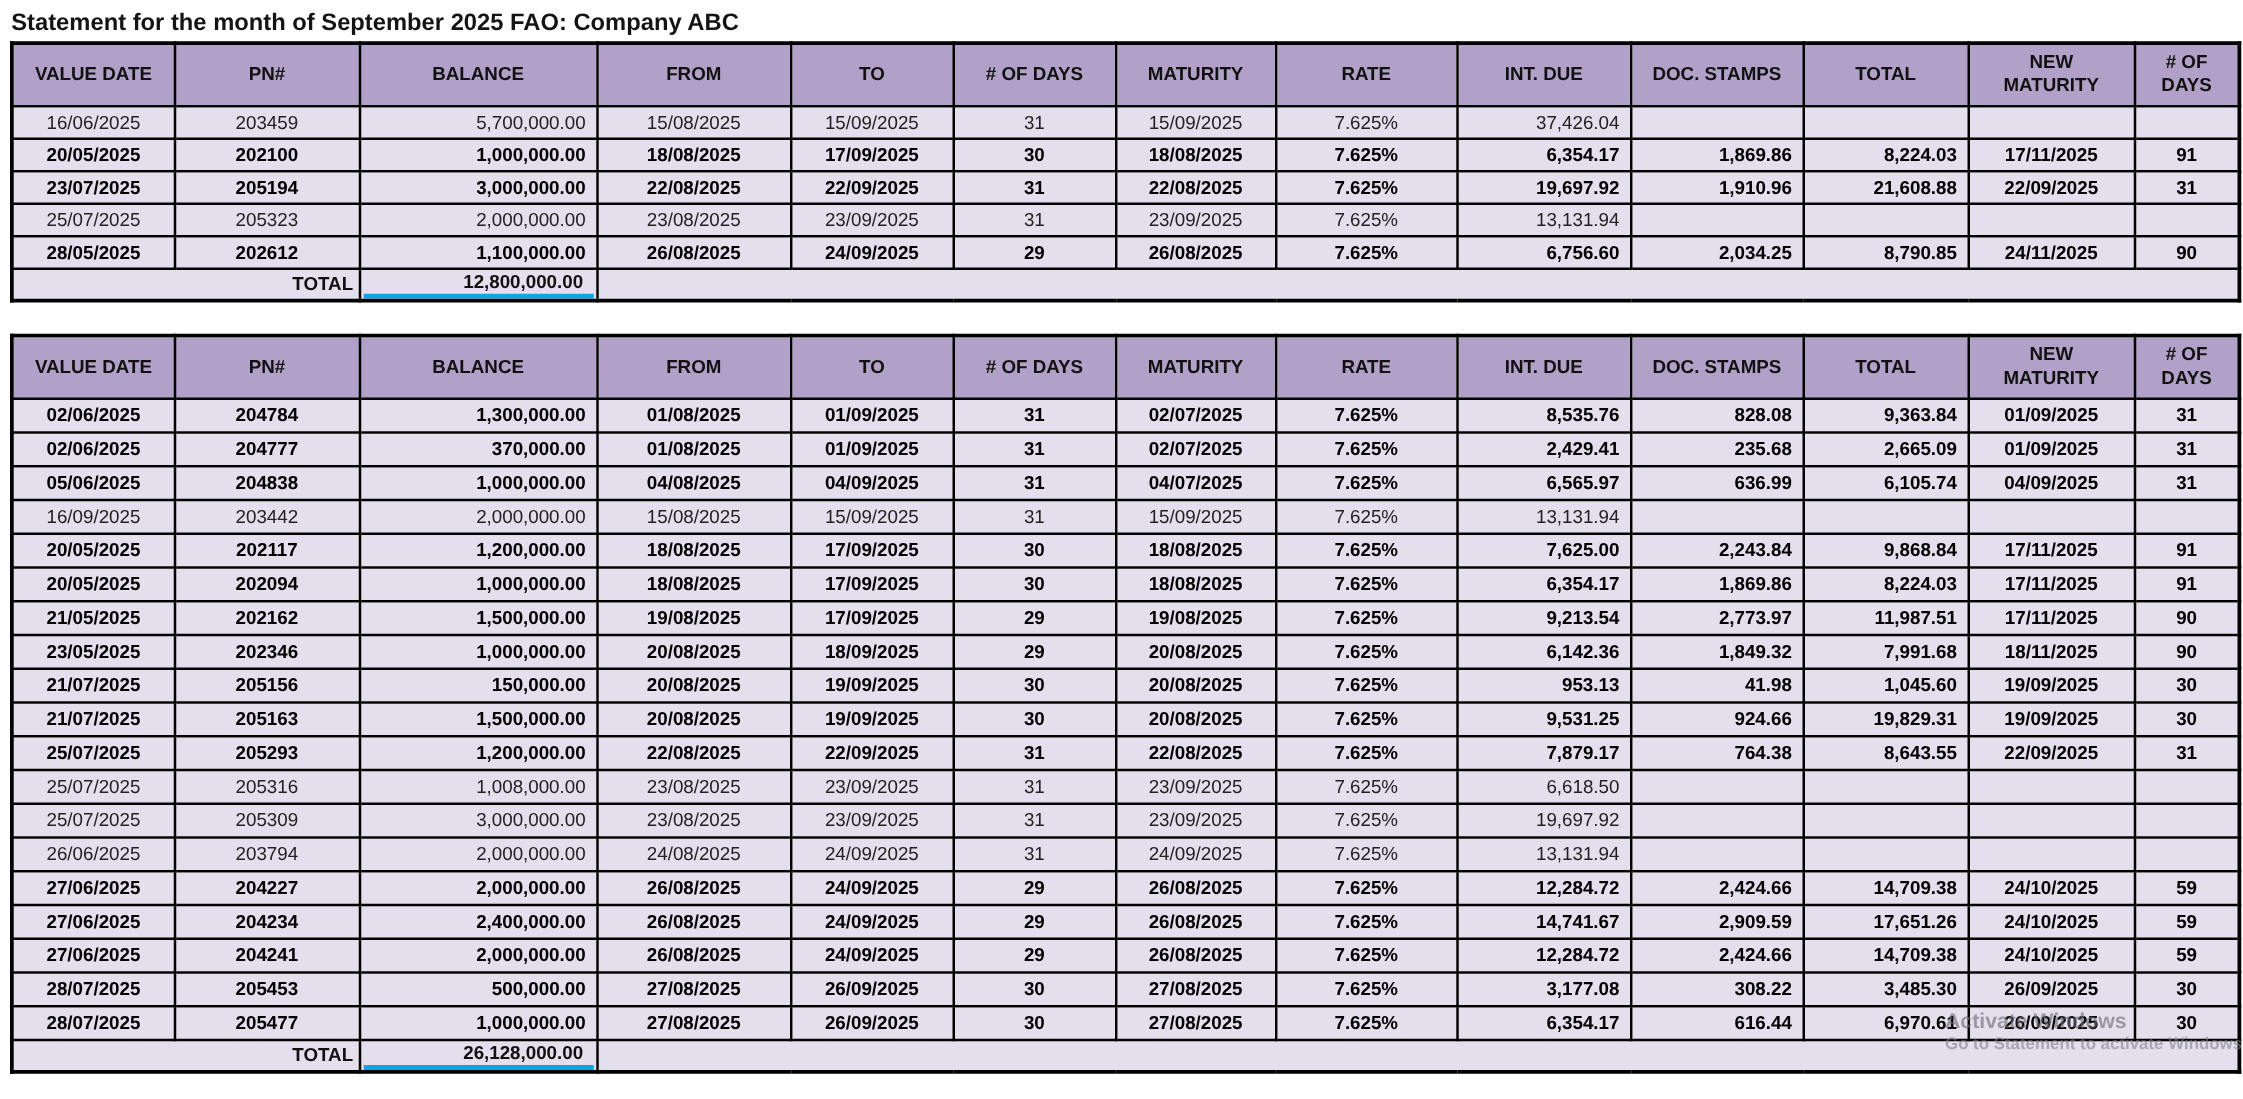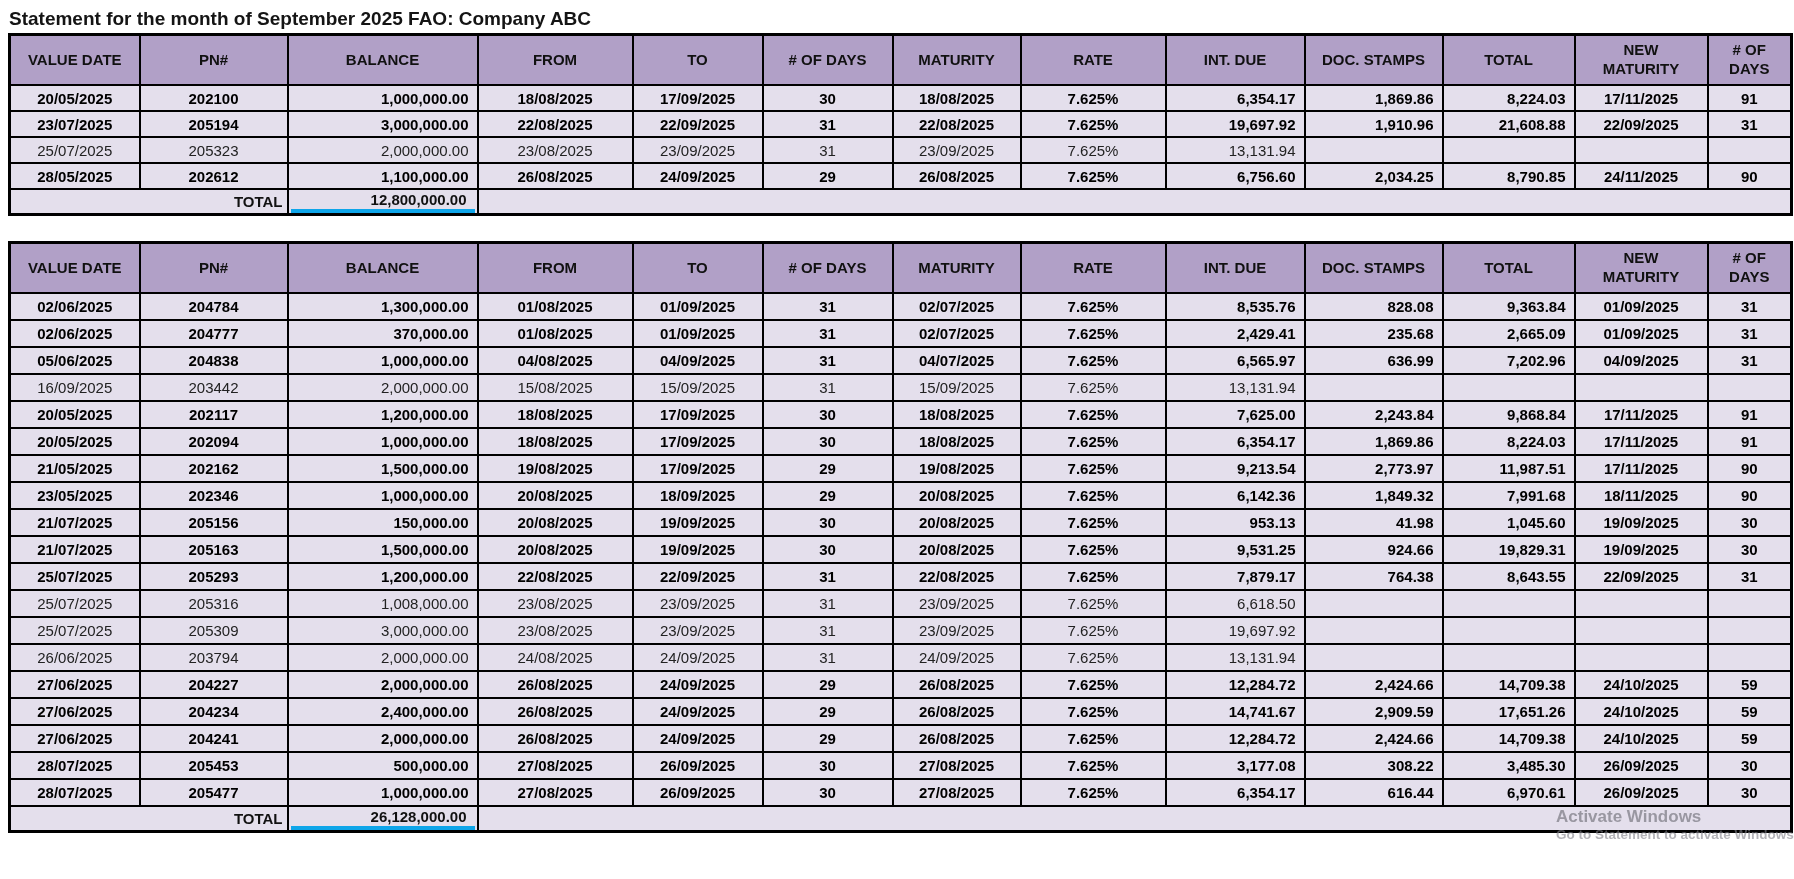--- a/index.html
+++ b/index.html
@@ -82,20 +82,35 @@
           <th class="col-6"><span class="wrap">MATURITY</span></th>
           <th class="col-7"><span class="wrap">RATE</span></th>
           <th class="col-8"><span class="wrap">INT. DUE</span></th>
           <th class="col-9"><span class="wrap">DOC. STAMPS</span></th>
           <th class="col-10"><span class="wrap">TOTAL</span></th>
           <th class="col-11"><span class="wrap">NEW MATURITY</span></th>
           <th class="col-12"><span class="wrap"># OF DAYS</span></th>
         </tr>
     </thead>
     <tbody>
+        <tr>
+          <td class="ctr">16/06/2025</td>
+          <td class="ctr">203459</td>
+          <td class="num">5,700,000.00</td>
+          <td class="ctr">15/08/2025</td>
+          <td class="ctr">15/09/2025</td>
+          <td class="ctr">31</td>
+          <td class="ctr">15/09/2025</td>
+          <td class="ctr">7.625%</td>
+          <td class="num">37,426.04</td>
+          <td class="num"></td>
+          <td class="num"></td>
+          <td class="ctr"></td>
+          <td class="ctr"></td>
+        </tr>
         <tr class="bold">
           <td class="ctr">20/05/2025</td>
           <td class="ctr">202100</td>
           <td class="num">1,000,000.00</td>
           <td class="ctr">18/08/2025</td>
           <td class="ctr">17/09/2025</td>
           <td class="ctr">30</td>
           <td class="ctr">18/08/2025</td>
           <td class="ctr">7.625%</td>
           <td class="num">6,354.17</td>
@@ -229,21 +244,21 @@
           <td class="ctr">05/06/2025</td>
           <td class="ctr">204838</td>
           <td class="num">1,000,000.00</td>
           <td class="ctr">04/08/2025</td>
           <td class="ctr">04/09/2025</td>
           <td class="ctr">31</td>
           <td class="ctr">04/07/2025</td>
           <td class="ctr">7.625%</td>
           <td class="num">6,565.97</td>
           <td class="num">636.99</td>
-          <td class="num">7,202.96</td>
+          <td class="num">6,105.74</td>
           <td class="ctr">04/09/2025</td>
           <td class="ctr">31</td>
         </tr>
         <tr>
           <td class="ctr">16/09/2025</td>
           <td class="ctr">203442</td>
           <td class="num">2,000,000.00</td>
           <td class="ctr">15/08/2025</td>
           <td class="ctr">15/09/2025</td>
           <td class="ctr">31</td>

